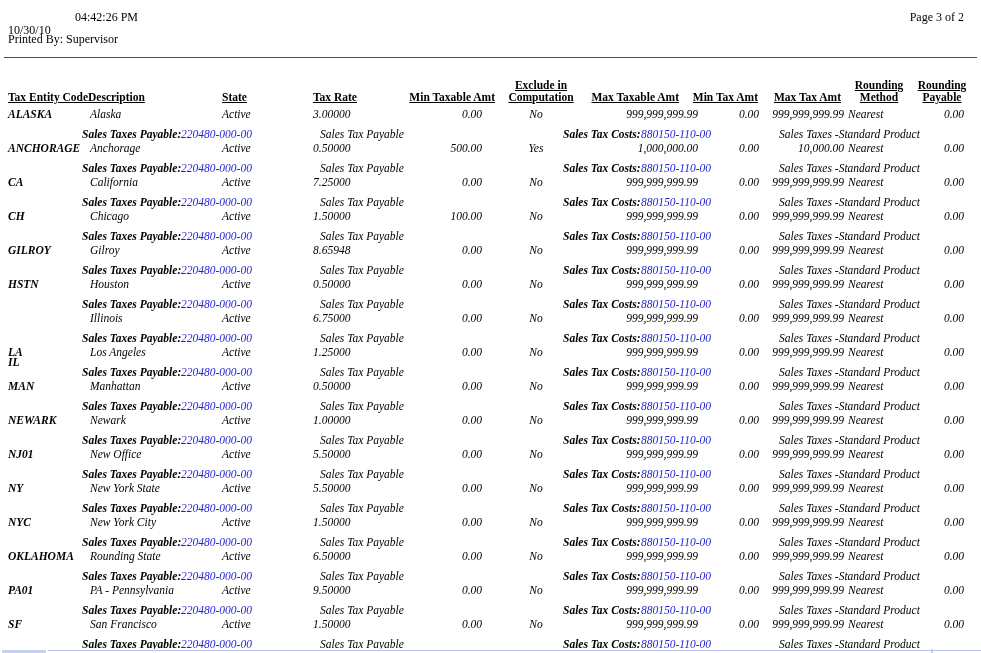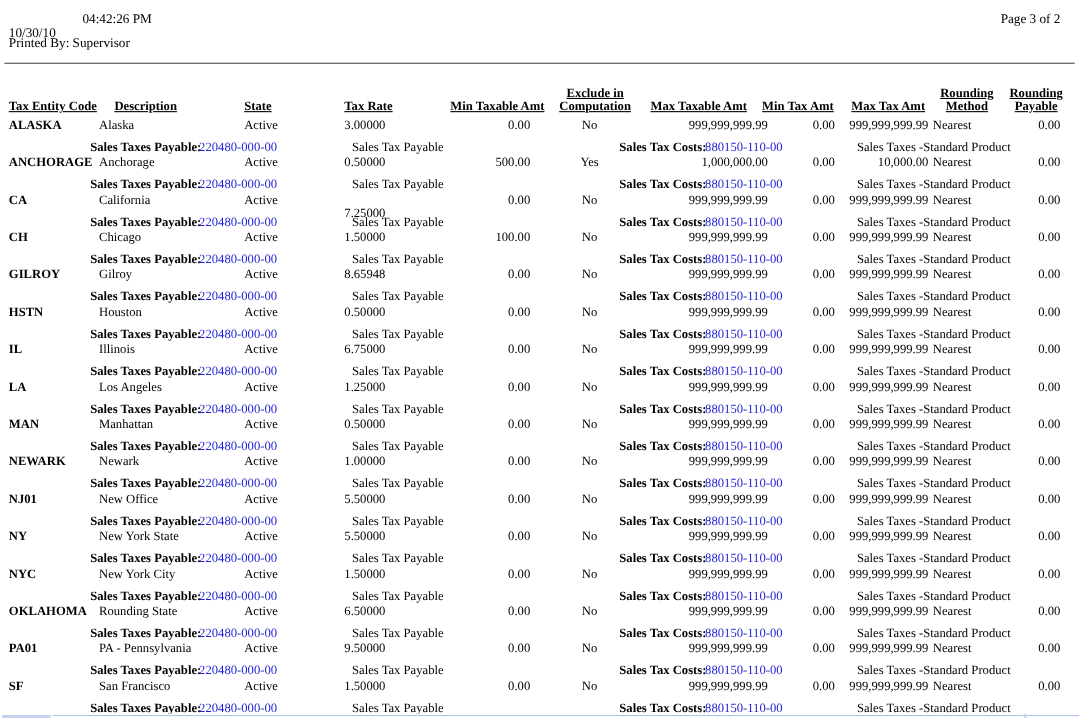--- a/index.html
+++ b/index.html
@@ -9,21 +9,21 @@
   .meta{font-size:12px;line-height:13px;}
   .company{font-size:13.5px;font-weight:bold;line-height:14px;}
   .title{font-size:17.5px;font-weight:bold;line-height:19px;margin-top:4px;}
   .center-col{position:absolute;left:0;top:11px;width:916px;text-align:center;}
   .rule{position:absolute;left:4px;right:4px;top:57px;height:0;border-top:1.5px solid #4d4d4d;}
   .colheads{position:absolute;left:0;top:77px;width:981px;height:27px;}
   .h{position:absolute;bottom:1px;font-size:11.5px;line-height:12px;font-weight:bold;
      text-decoration:underline;white-space:nowrap;}
   .h2l{position:absolute;bottom:1px;font-size:11.5px;line-height:12px;font-weight:bold;white-space:nowrap;}
   .h2l span{display:block;text-decoration:underline;}
-  .rowshost{position:absolute;left:0;top:107px;width:981px;}
+  .rowshost{position:absolute;left:0;top:107px;width:981px;font-style:italic;}
   .detail-row{position:relative;height:14px;}
   .accounts-row{position:relative;height:14px;margin-top:6px;}
   .cell{position:absolute;font-size:11.5px;line-height:14px;white-space:nowrap;}
   .b{font-weight:bold;}
   .link{color:#1e1ed2;}
   .ctr{text-align:center;}
   .rt{text-align:right;}
   .bstrip{position:absolute;left:0;right:0;bottom:0;height:4px;background:#fff;}
   .bthumb{position:absolute;left:2px;bottom:0;width:44px;height:3px;background:#c6d0ef;}
   .bline{position:absolute;left:48px;right:0;bottom:2px;height:1px;background:#b4c2ec;}
@@ -37,21 +37,21 @@
   <div class="abs meta" style="left:8px;top:24px;">10/30/10</div>
   <div class="abs meta" style="left:75px;top:11px;">04:42:26 PM</div>
   <div class="abs meta" style="left:8px;top:33px;">Printed By: Supervisor</div>
   <div class="abs meta" style="right:17px;top:11px;">Page 3 of 2</div>
 
 
   <div class="rule"></div>
 
   <div class="colheads">
     <div class="h" style="left:8px;">Tax Entity Code</div>
-    <div class="h" style="left:104px;">Description</div>
+    <div class="h" style="left:88px;">Description</div>
     <div class="h" style="left:222px;">State</div>
     <div class="h" style="left:313px;">Tax Rate</div>
     <div class="h rt" style="right:486px;">Min Taxable Amt</div>
     <div class="h2l ctr" style="left:503px;width:76px;">
       <span>Exclude in</span>
       <span>Computation</span>
     </div>
     <div class="h rt" style="right:302px;">Max Taxable Amt</div>
     <div class="h rt" style="right:223px;">Min Tax Amt</div>
     <div class="h rt" style="right:140px;">Max Tax Amt</div>
@@ -110,21 +110,21 @@
         <span class="cell b" style="left:563px;">Sales Tax Costs:</span>
         <span class="cell link" style="left:641px;">880150-110-00</span>
         <span class="cell" style="left:779px;">Sales Taxes -Standard Product</span>
       </div>
     </div>
       <div class="entity-block">
       <div class="detail-row">
         <span class="cell b" style="left:8px;">CA</span>
         <span class="cell" style="left:90px;">California</span>
         <span class="cell" style="left:222px;">Active</span>
-        <span class="cell" style="left:313px;margin-top:12px;">7.25000</span>
+        <span class="cell" style="left:313px;">7.25000</span>
         <span class="cell rt" style="right:499px;">0.00</span>
         <span class="cell ctr" style="left:503px;width:66px;">No</span>
         <span class="cell rt" style="right:283px;">999,999,999.99</span>
         <span class="cell rt" style="right:222px;">0.00</span>
         <span class="cell rt" style="right:137px;">999,999,999.99</span>
         <span class="cell" style="left:848px;">Nearest</span>
         <span class="cell rt" style="right:17px;">0.00</span>
       </div>
       <div class="accounts-row">
         <span class="cell b" style="left:82px;">Sales Taxes Payable:</span>
@@ -199,21 +199,21 @@
         <span class="cell b" style="left:82px;">Sales Taxes Payable:</span>
         <span class="cell link" style="left:181px;">220480-000-00</span>
         <span class="cell" style="left:320px;">Sales Tax Payable</span>
         <span class="cell b" style="left:563px;">Sales Tax Costs:</span>
         <span class="cell link" style="left:641px;">880150-110-00</span>
         <span class="cell" style="left:779px;">Sales Taxes -Standard Product</span>
       </div>
     </div>
       <div class="entity-block">
       <div class="detail-row">
-        <span class="cell b" style="left:8px;">IL</span>
+        <span class="cell b" style="left:8px;margin-top:44px;">IL</span>
         <span class="cell" style="left:90px;">Illinois</span>
         <span class="cell" style="left:222px;">Active</span>
         <span class="cell" style="left:313px;">6.75000</span>
         <span class="cell rt" style="right:499px;">0.00</span>
         <span class="cell ctr" style="left:503px;width:66px;">No</span>
         <span class="cell rt" style="right:283px;">999,999,999.99</span>
         <span class="cell rt" style="right:222px;">0.00</span>
         <span class="cell rt" style="right:137px;">999,999,999.99</span>
         <span class="cell" style="left:848px;">Nearest</span>
         <span class="cell rt" style="right:17px;">0.00</span>

